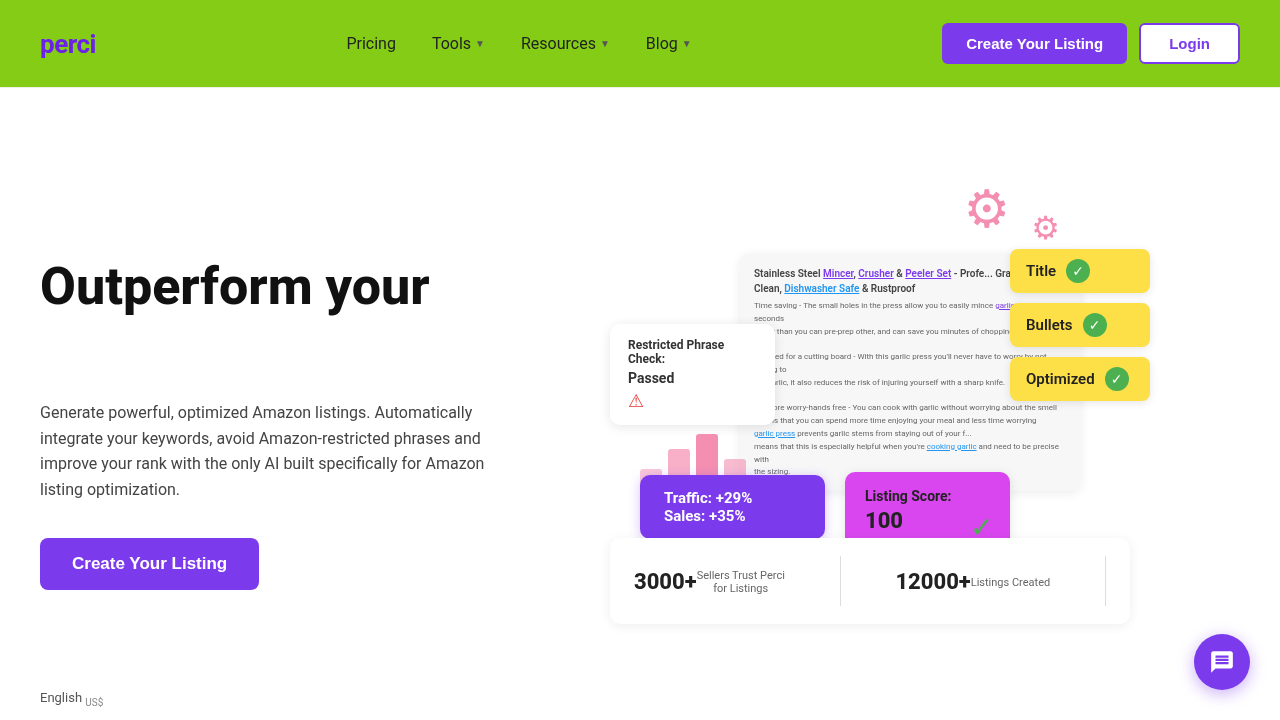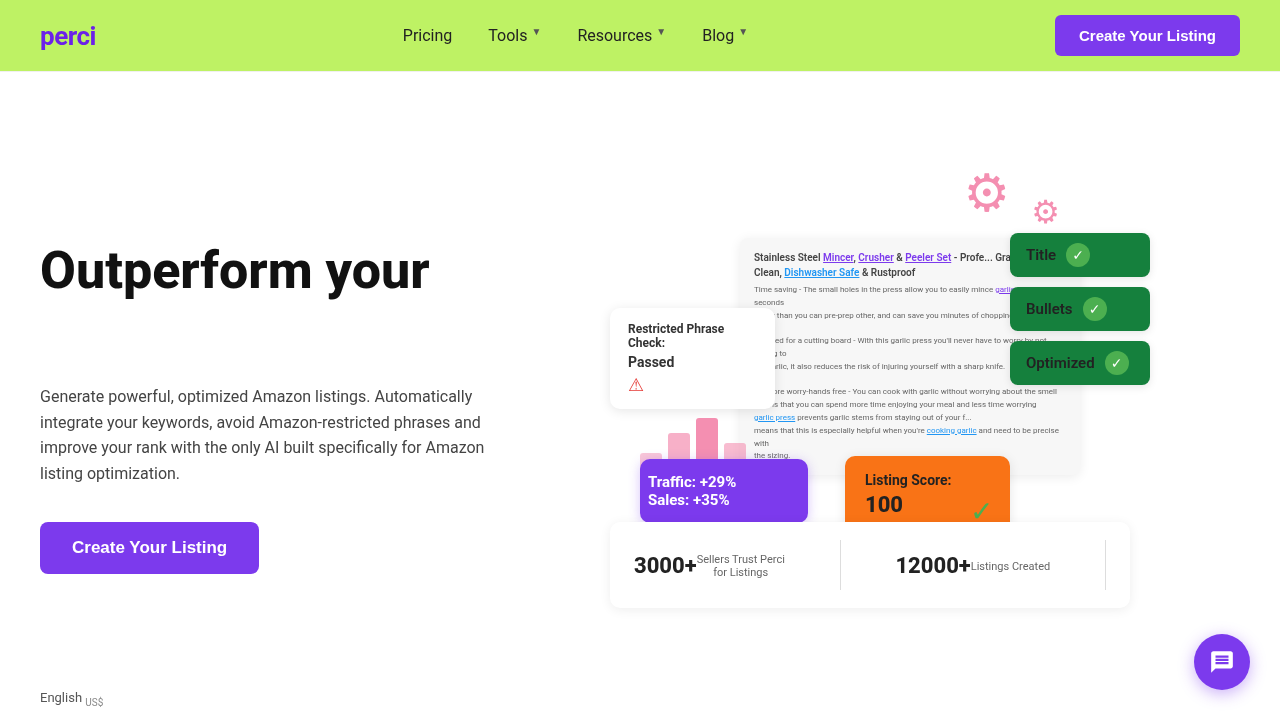--- a/index.html
+++ b/index.html
@@ -11,41 +11,41 @@
       overflow: hidden;
       position: relative;
     }
 
     
     nav {
       display: flex;
       align-items: center;
       justify-content: space-between;
       padding: 0 40px;
-      height: 72px;
+      height: 88px;
       border-bottom: 1px solid #f0f0f0;
-      background: #bef264;
+      background: #84cc16;
     }
     .nav-logo {
       font-size: 26px;
       font-weight: 700;
       color: #6b21e8;
       letter-spacing: -0.5px;
     }
     .nav-links {
       display: flex;
       align-items: center;
       gap: 36px;
     }
     .nav-link {
       font-size: 16px;
       color: #222;
       text-decoration: none;
       display: flex;
-      align-items: flex-start;
+      align-items: center;
       gap: 4px;
     }
     .nav-link .chevron {
       font-size: 10px;
       color: #555;
     }
     .nav-actions {
       display: flex;
       align-items: center;
       gap: 12px;
@@ -184,21 +184,21 @@
     
     .badge-col {
       position: absolute;
       top: 75px;
       right: 10px;
       display: flex;
       flex-direction: column;
       gap: 10px;
     }
     .badge-item {
-      background: #15803d;
+      background: #fde047;
       border-radius: 8px;
       padding: 10px 16px;
       display: flex;
       align-items: center;
       gap: 10px;
       box-shadow: 0 2px 8px rgba(0,0,0,0.1);
       min-width: 140px;
     }
     .badge-label {
       font-size: 15px;
@@ -267,35 +267,35 @@
     .bar.b4 { height: 50px; opacity: 0.6; }
 
     
     .traffic-card {
       position: absolute;
       bottom: 115px;
       left: 60px;
       background: #7c3aed;
       color: #fff;
       border-radius: 10px;
-      padding: 14px 8px;
-      width: 168px;
+      padding: 14px 24px;
+      width: 185px;
       box-shadow: 0 2px 12px rgba(124,58,237,0.3);
     }
     .traffic-card .tc-line {
       font-size: 15px;
       font-weight: 700;
     }
 
     
     .score-card {
       position: absolute;
       bottom: 105px;
       left: 265px;
-      background: #f97316;
+      background: #d946ef;
       border-radius: 10px;
       padding: 16px 20px;
       width: 165px;
       box-shadow: 0 2px 12px rgba(0,0,0,0.1);
     }
     .score-card .sc-title {
       font-size: 14px;
       font-weight: 700;
       color: #222;
     }
@@ -411,20 +411,21 @@
       <span>Resources</span>
       <span class="chevron">▼</span>
     </a>
     <a class="nav-link" href="#">
       <span>Blog</span>
       <span class="chevron">▼</span>
     </a>
   </div>
   <div class="nav-actions">
     <button class="btn-create">Create Your Listing</button>
+    <button class="btn-login">Login</button>
   </div>
 </nav>
 
 <div class="main">
 
   <div class="hero-left">
     <h1 class="hero-title">
       <span>Outperform your</span><br>
       <br>
     </h1>

